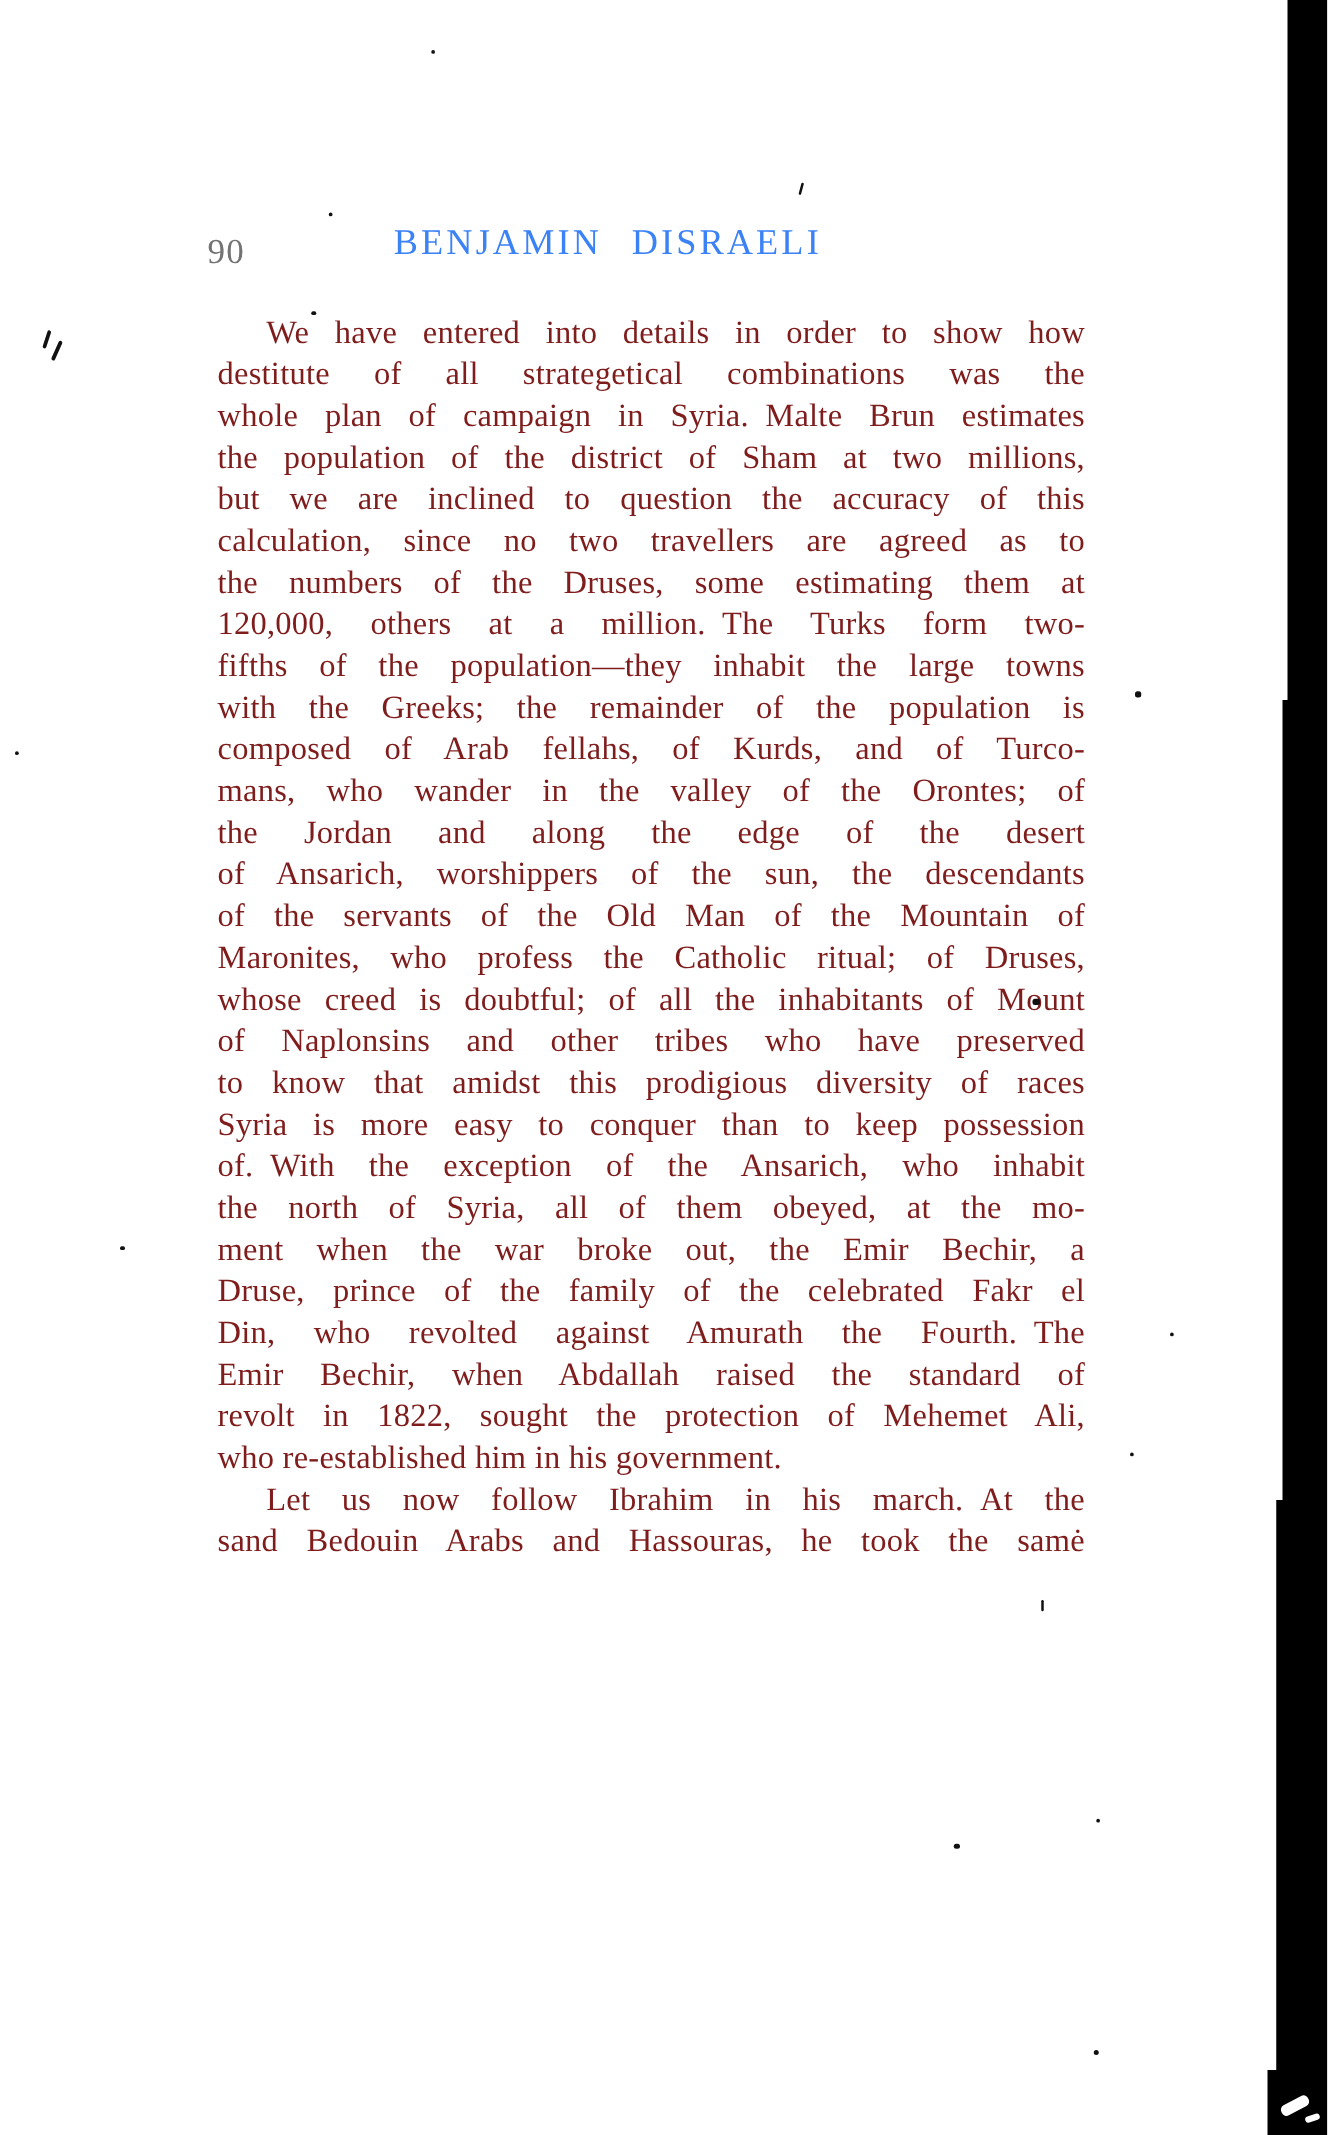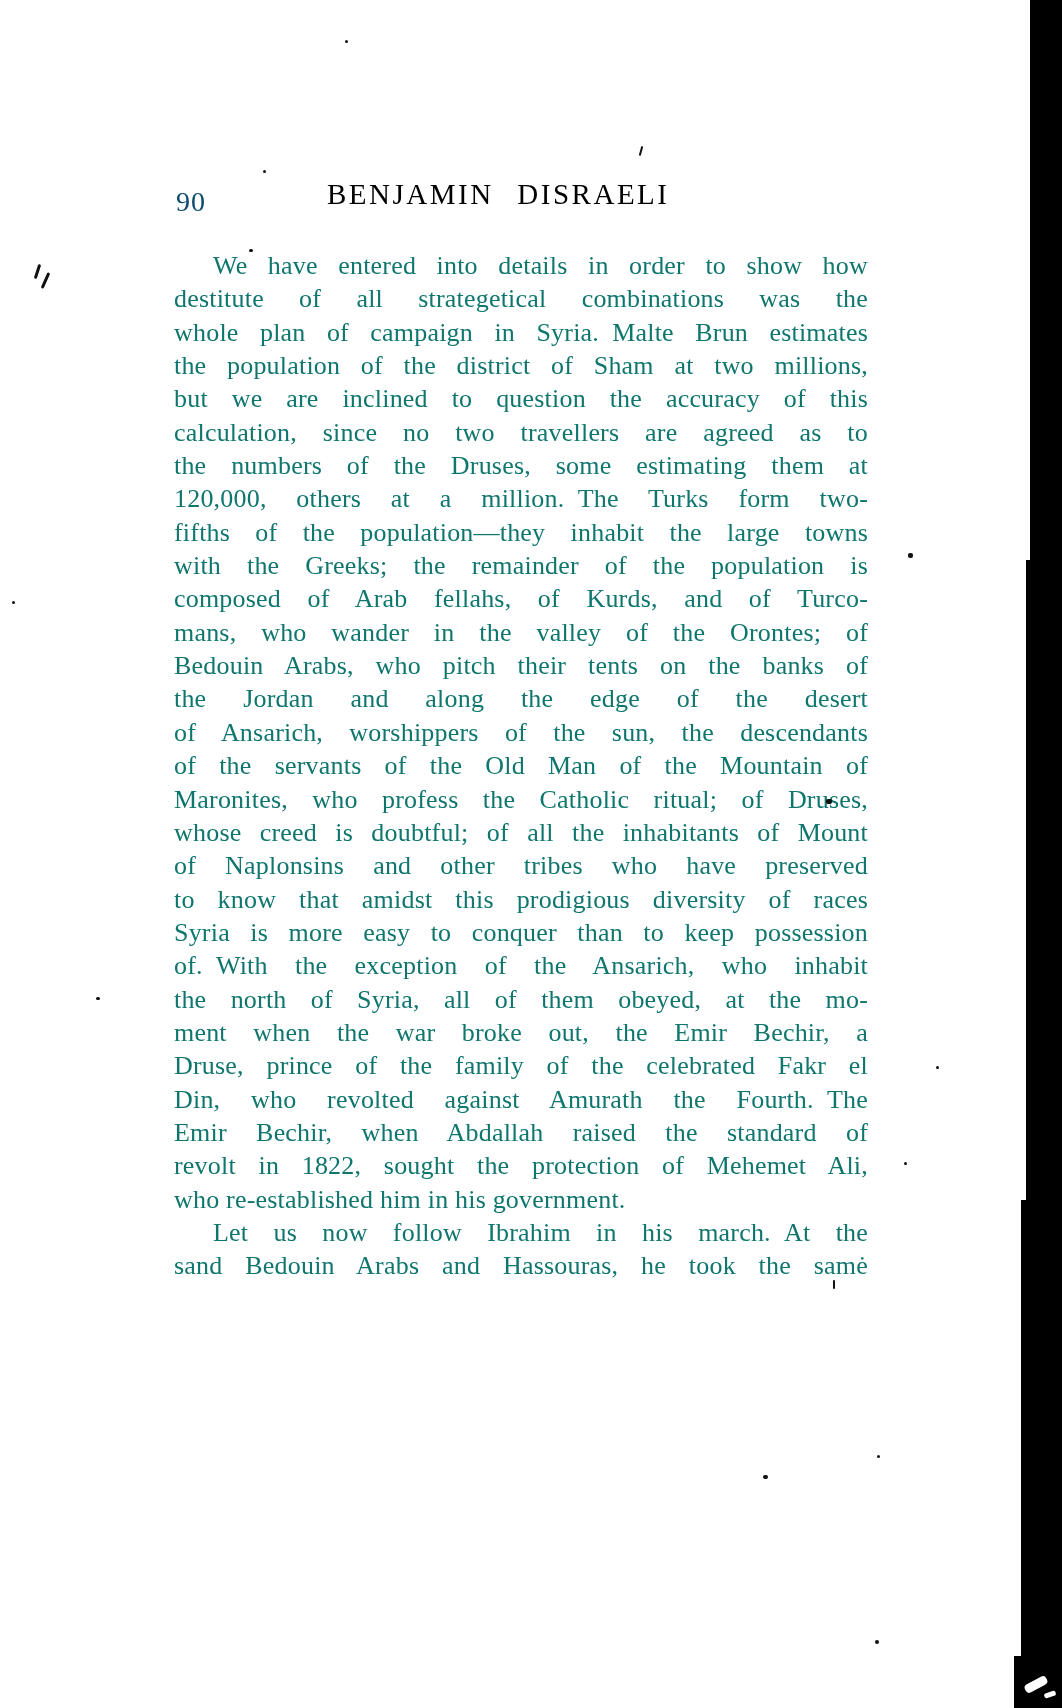--- a/index.html
+++ b/index.html
@@ -8,50 +8,49 @@
     width: 1062px;
     height: 1708px;
     background: #ffffff;
     overflow: hidden;
     font-family: "Liberation Serif", serif;
     color: #141414;
   }
   .header { position: absolute; top: 0; left: 0; width: 100%; height: 240px; }
   .page-number {
     position: absolute;
-    left: 176px;
+    left: 166px;
     top: 186px;
     font-size: 28px;
     letter-spacing: 1px;
-    color: #0c4a6e;
+    color: #737373;
   }
   .running-title {
     position: absolute;
     left: 315px;
     top: 178px;
     font-size: 29px;
     letter-spacing: 2.5px;
     word-spacing: 14px;
-    color: #000000;
+    color: #3b82f6;
     white-space: nowrap;
-    margin-left: 12px;
   }
   .text-block {
     position: absolute;
     left: 174px;
     top: 249px;
     width: 694px;
   }
   .line {
     font-size: 26px;
     line-height: 33.35px;
     text-align: justify;
     text-align-last: justify;
     letter-spacing: 0.2px;
-    color: #0f766e;
+    color: #7f1d1d;
     white-space: normal;
   }
   .line.indent { text-indent: 39px; }
   .line.italic { }
   .line.no-just { text-align: right; text-align-last: left; }
   .scan-bar-seg { position: absolute; background: #000; }
   .scan-notch { position: absolute; background: #fff; border-radius: 4px; }
   .mark { position: absolute; background: #111; border-radius: 2px; }
 </style>
 </head>
@@ -70,21 +69,20 @@
       <div class="line">whole plan of campaign in Syria. Malte Brun estimates</div>
       <div class="line">the population of the district of Sham at two millions,</div>
       <div class="line">but we are inclined to question the accuracy of this</div>
       <div class="line">calculation, since no two travellers are agreed as to</div>
       <div class="line">the numbers of the Druses, some estimating them at</div>
       <div class="line">120,000, others at a million. The Turks form two-</div>
       <div class="line">fifths of the population—they inhabit the large towns</div>
       <div class="line">with the Greeks; the remainder of the population is</div>
       <div class="line">composed of Arab fellahs, of Kurds, and of Turco-</div>
       <div class="line">mans, who wander in the valley of the Orontes; of</div>
-      <div class="line">Bedouin Arabs, who pitch their tents on the banks of</div>
       <div class="line">the Jordan and along the edge of the desert</div>
       <div class="line">of Ansarich, worshippers of the sun, the descendants</div>
       <div class="line italic">of the servants of the Old Man of the Mountain of</div>
       <div class="line">Maronites, who profess the Catholic ritual; of Druses,</div>
       <div class="line">whose creed is doubtful; of all the inhabitants of Mount</div>
       <div class="line">of Naplonsins and other tribes who have preserved</div>
       <div class="line">to know that amidst this prodigious diversity of races</div>
       <div class="line">Syria is more easy to conquer than to keep possession</div>
       <div class="line">of. With the exception of the Ansarich, who inhabit</div>
       <div class="line">the north of Syria, all of them obeyed, at the mo-</div>

